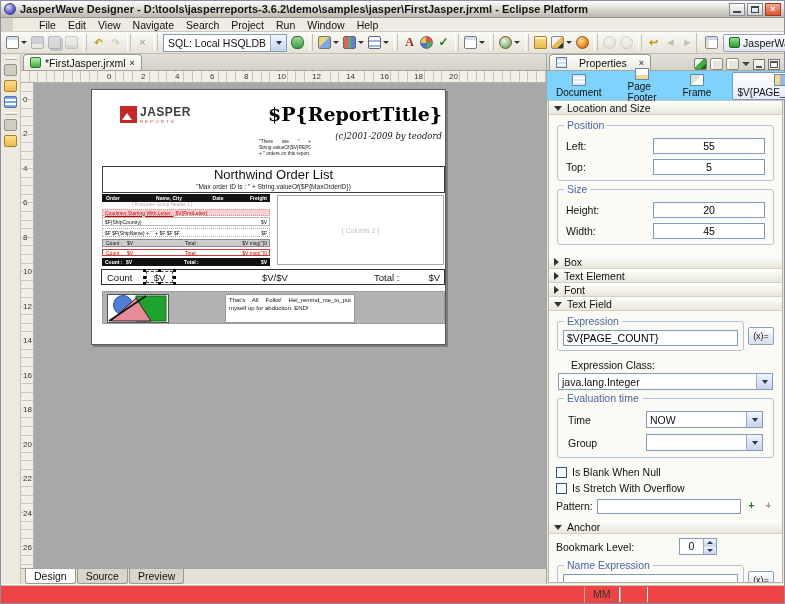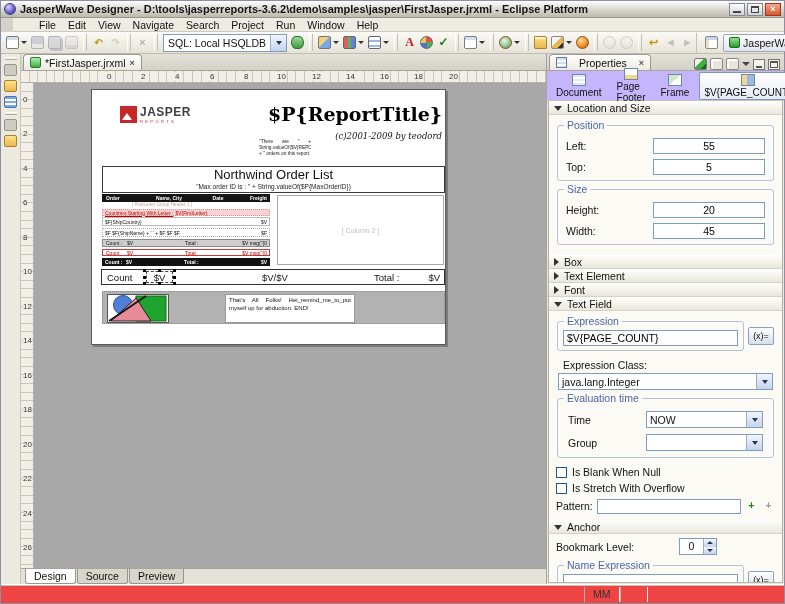--- a/index.html
+++ b/index.html
@@ -130,42 +130,42 @@
 .ptab .pic{width:11px;height:11px;background:repeating-linear-gradient(180deg,#cfe0f4 0 2px,#fff 2px 4px);border:1px solid #5c7ca8;}
 .ptab .x{font-size:9px;color:#555;font-weight:bold;}
 .ptab-icons{margin-left:auto;display:flex;align-items:center;gap:3px;padding-right:2px;}
 .pt-ic{width:13px;height:12px;border-radius:2px;}
 .pt-pencil{background:linear-gradient(135deg,#eaf6ea 40%,#3fae3f 40% 75%,#1d6a1d 75%);border:1px solid #777;}
 .pt-pin{background:#e8e6dc;border:1px solid #8a8880;box-shadow:inset 2px 2px 0 #fff;}
 .pt-chev{width:0;height:0;border-left:4px solid transparent;border-right:4px solid transparent;border-top:4px solid #444;}
 .pt-win{width:12px;height:11px;border:1px solid #777;background:#f4f2ea;position:relative;}
 .pt-win.min:after{content:"";position:absolute;left:2px;right:2px;bottom:1px;height:2px;background:#555;}
 .pt-win.max:after{content:"";position:absolute;inset:1px;border:1px solid #555;border-top-width:2px;}
-.pelem-bar{height:30px;flex:0 0 30px;background:#c4b5fd;border-bottom:1px solid #c6c3b8;display:flex;align-items:center;gap:5px;padding:0 4px;}
+.pelem-bar{height:30px;flex:0 0 30px;background:#7dd3fc;border-bottom:1px solid #c6c3b8;display:flex;align-items:center;gap:16px;padding:0 4px;}
 .pelem{display:flex;flex-direction:column;align-items:center;justify-content:center;gap:1px;padding:1px 4px;font-size:10px;border:1px solid transparent;border-radius:2px;}
 .pelem.sel{background:linear-gradient(180deg,#ffffff,#e4ebf7);border-color:#7a98c0;}
 .pe-ic{width:14px;height:12px;border:1px solid #6d87aa;background:repeating-linear-gradient(180deg,#dfe9f6 0 2px,#fff 2px 4px);}
 .pe-ic.footer{background:linear-gradient(180deg,#fff 60%,#f0d894 60%);}
 .pe-ic.frame{background:linear-gradient(135deg,#cfe8cf 50%,#fff 50%);}
 .pe-ic.tf{background:linear-gradient(90deg,#f0d894 40%,#9db8e0 40%);}
 .pscroll{flex:1;background:#fbfaf5;border:1px solid #b5b2a8;border-top:none;margin:0 1px 1px 1px;overflow:hidden;font-size:10.5px;}
 .sechead{height:14px;display:flex;align-items:center;gap:5px;padding:0 5px;background:linear-gradient(180deg,#fdfdfa,#e9e7dc);border-bottom:1px solid #d5d2c7;border-top:1px solid #fff;}
 .arr-open{width:0;height:0;border-left:4px solid transparent;border-right:4px solid transparent;border-top:5px solid #333;}
 .arr-closed{width:0;height:0;border-top:4px solid transparent;border-bottom:4px solid transparent;border-left:5px solid #333;}
 .grp{border:1px solid #b6c2d8;border-radius:3px;margin:8px 8px 6px;padding:9px 8px 3px;position:relative;}
 .glabel{position:absolute;top:-7px;left:6px;background:#fbfaf5;padding:0 3px;color:#4a66a8;font-size:10.5px;}
 .prow{display:flex;align-items:center;height:21px;}
 .prow .pl{flex:1;}
 .pinput{width:112px;height:16px;border:1px solid #7f9db9;text-align:center;font-size:10.5px;font-family:"Liberation Sans",sans-serif;background:#fff;}
 .seccontent{padding:2px 0 4px;}
 .exprrow{display:flex;align-items:center;gap:4px;margin:8px 8px 4px;}
 .exprgrp{flex:1;border:1px solid #b6c2d8;border-radius:3px;padding:8px 5px 4px;position:relative;}
 .expr-input{width:100%;height:16px;border:1px solid #7f9db9;font-size:10.5px;padding:0 3px;font-family:"Liberation Sans",sans-serif;background:#fff;}
 .fx-btn{width:26px;height:18px;border:1px solid #8ba0bd;background:linear-gradient(180deg,#fefefe,#d7dfec);font-size:9px;display:flex;align-items:center;justify-content:center;border-radius:2px;flex:0 0 26px;}
-.plain-label{padding:4px 14px 1px;}
+.plain-label{padding:4px 22px 1px;}
 .xsel{display:flex;height:17px;border:1px solid #7f9db9;background:#fff;align-items:center;margin:1px 9px 4px;}
 .xsel .val{flex:1;padding:0 3px;white-space:nowrap;overflow:hidden;}
 .xsel .combo-btn{width:15px;height:15px;}
 .evalrow{display:flex;align-items:center;height:23px;padding:0 2px;}
 .evalrow .pl{width:78px;}
 .evalrow .xsel{flex:1;margin:0;}
 .chkrow{display:flex;align-items:center;height:16px;padding:0 7px;gap:5px;}
 .chk{width:11px;height:11px;border:1px solid #1d5987;background:#fff;flex:0 0 11px;}
 .patrow{display:flex;align-items:center;height:20px;padding:0 7px;gap:4px;}
 .pat-input{flex:1;height:15px;border:1px solid #7f9db9;background:#fff;font-size:10.5px;padding:0 3px;font-family:"Liberation Sans",sans-serif;}

